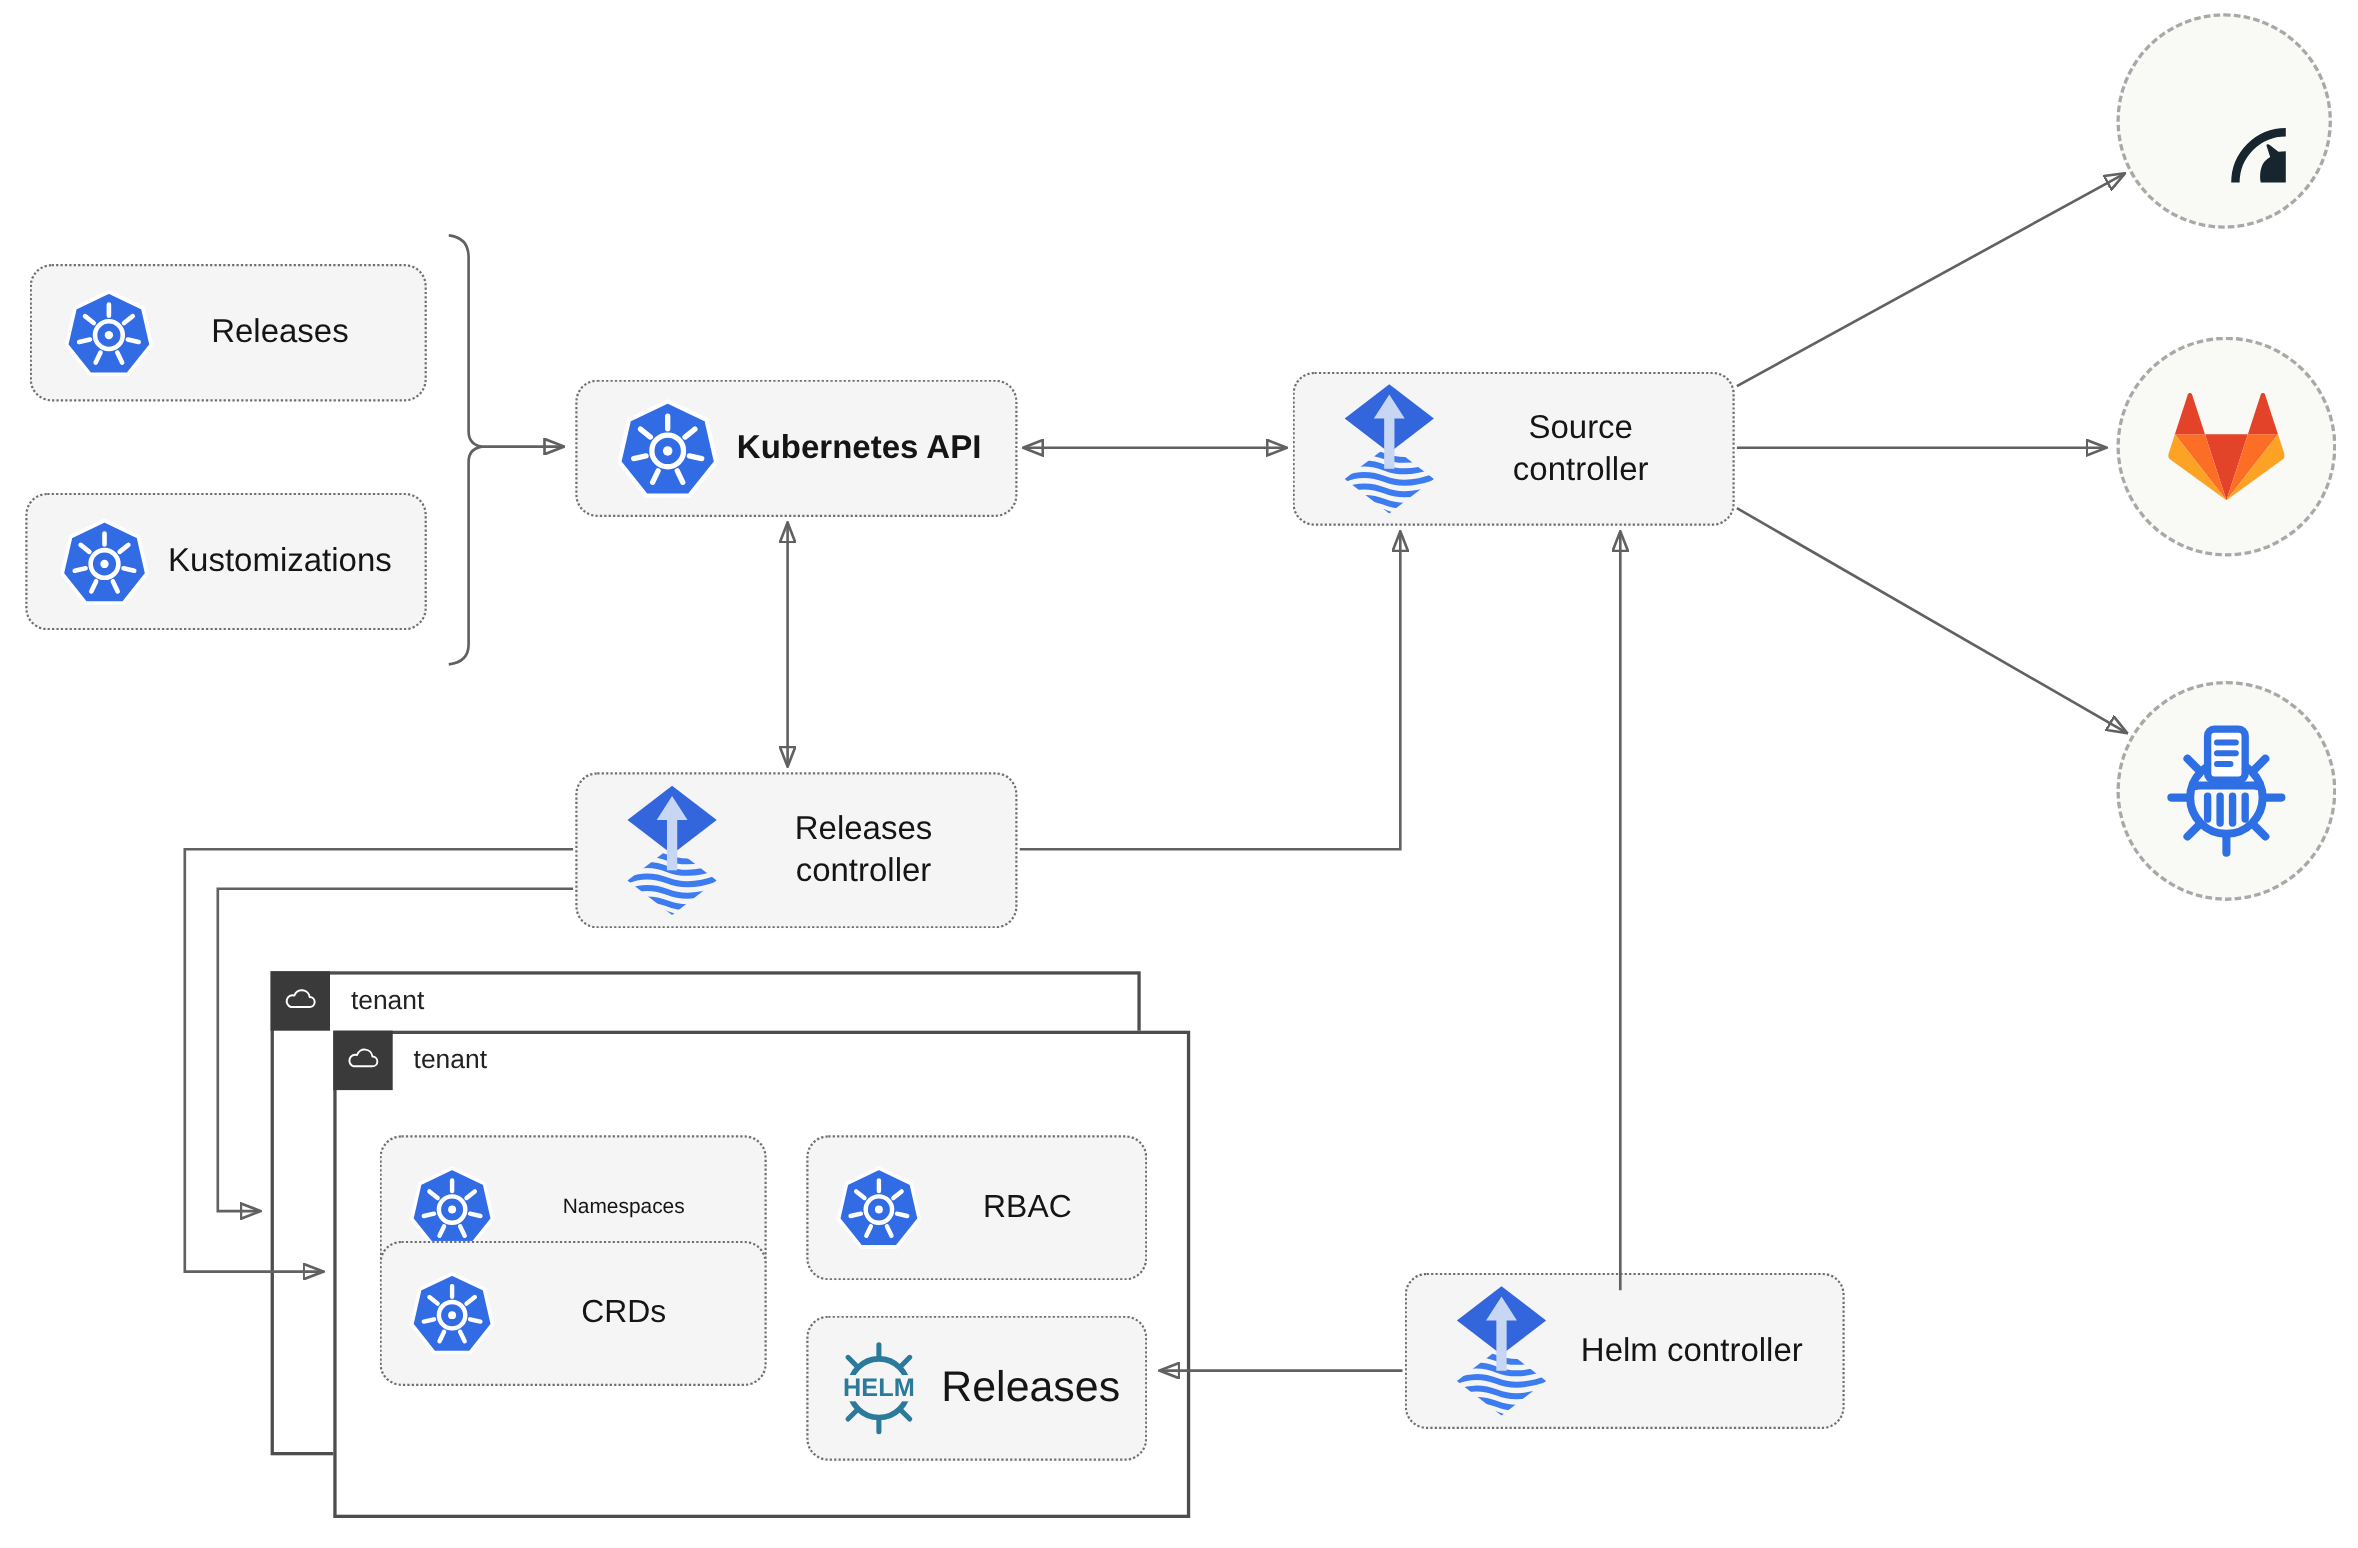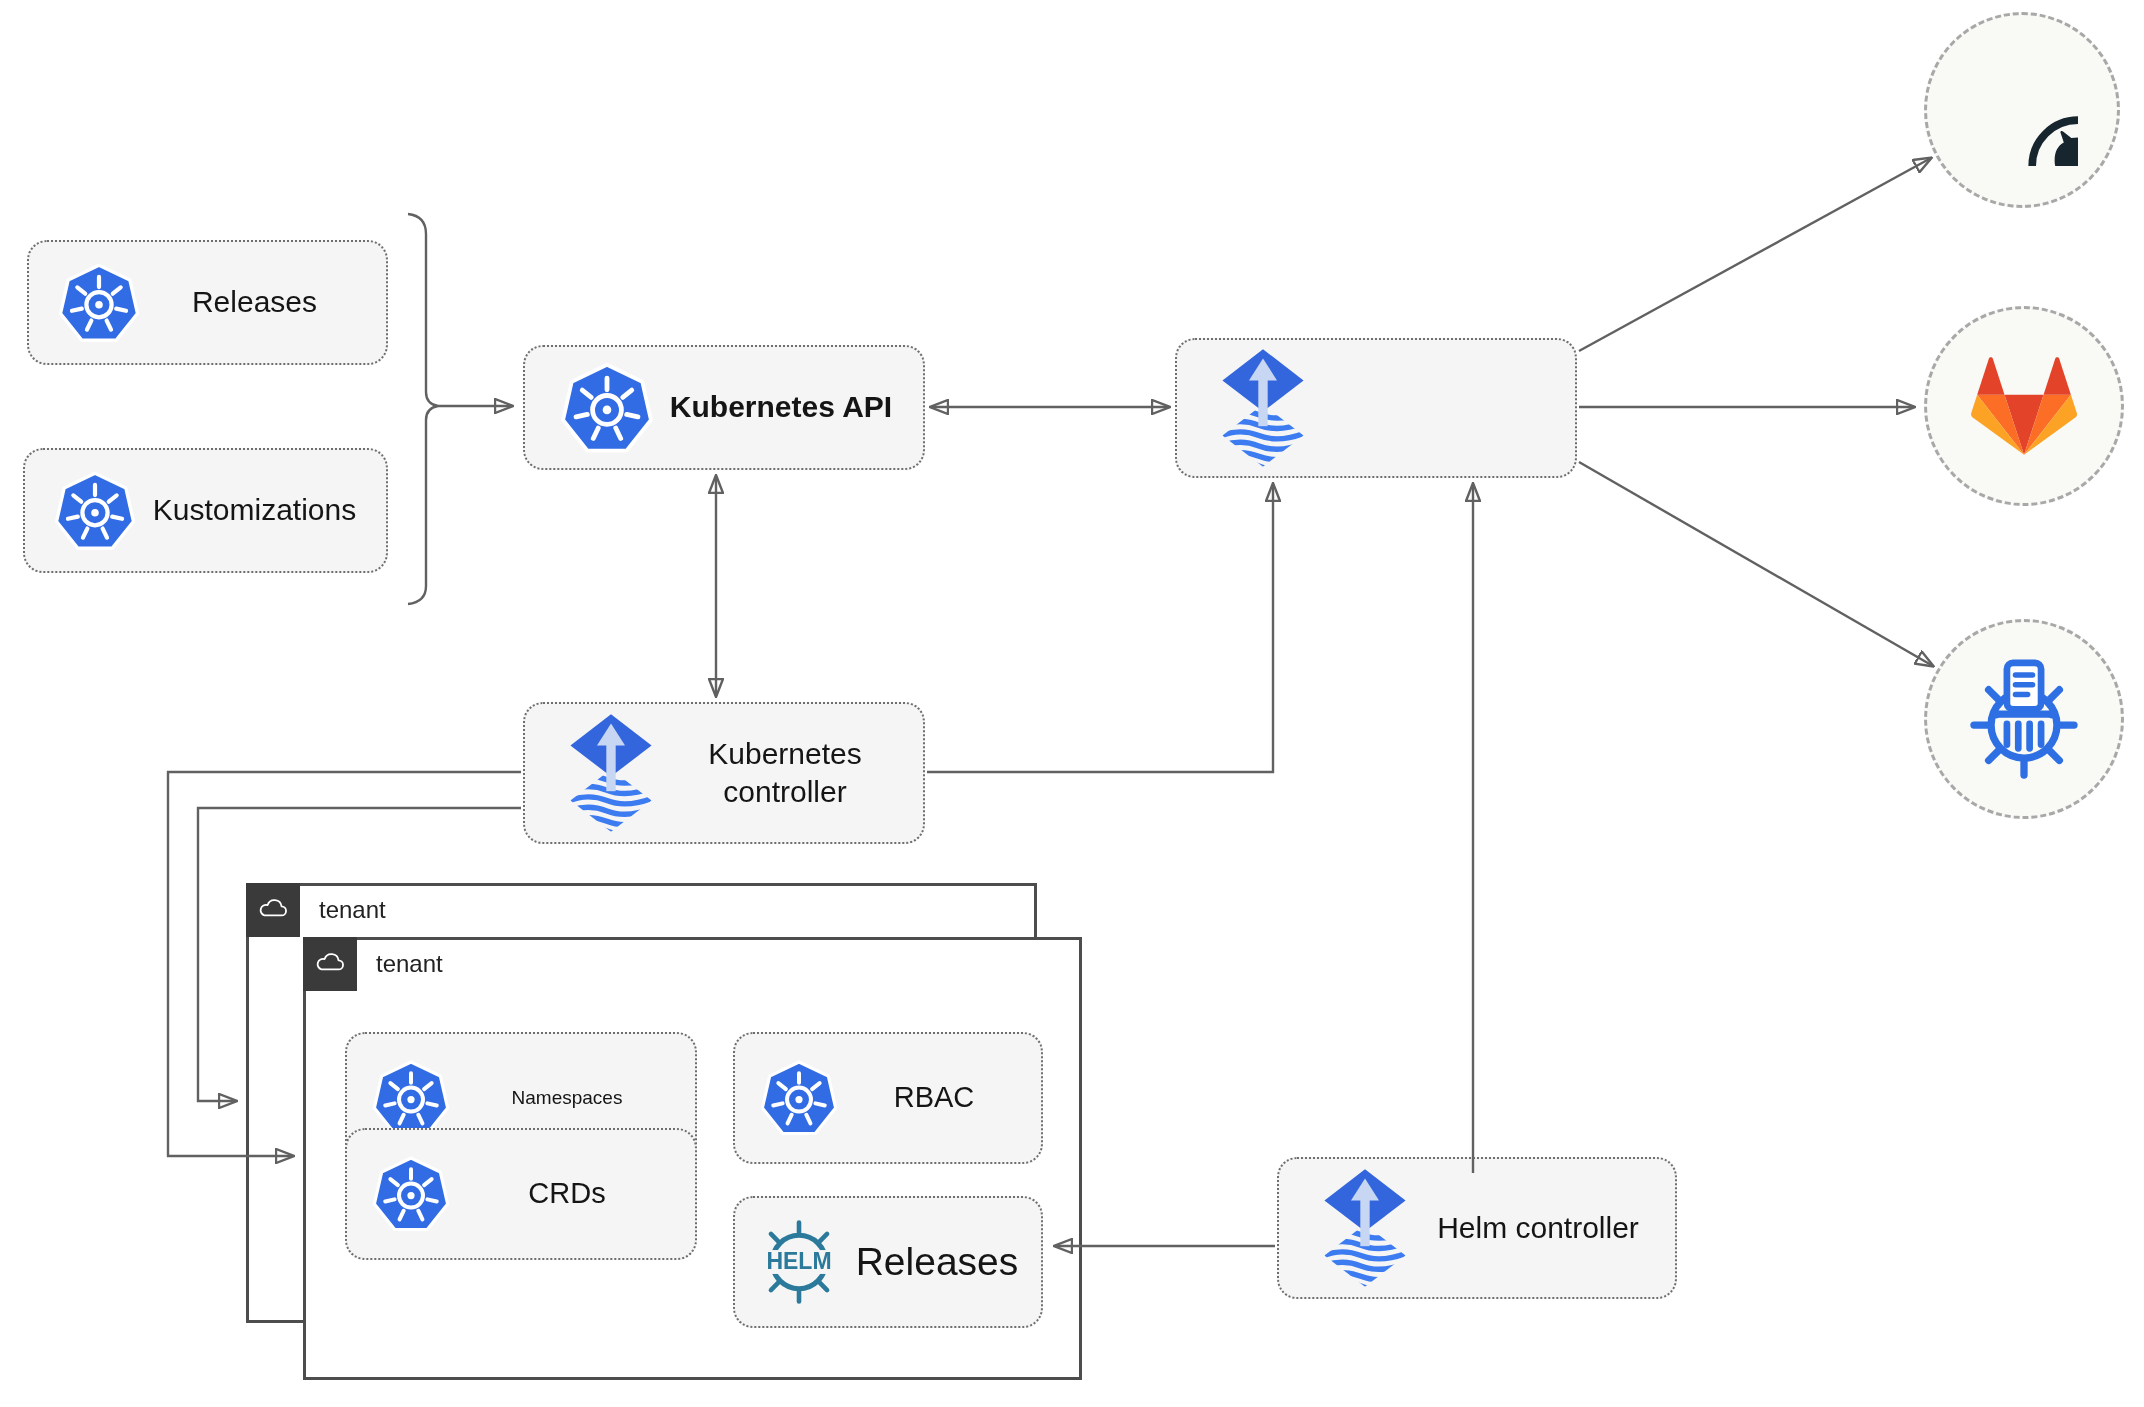--- a/index.html
+++ b/index.html
@@ -175,29 +175,30 @@
     </span>
     <span class="label one-line">Kubernetes API</span>
   </div>
 
   <div class="node" style="left:1175px;top:338px;width:402px;height:140px;padding:0 16px 0 34px;">
     <span class="iconwrap">
       <svg width="104" height="125" viewBox="0 0 100 120">
           <use href="#flux-icon"></use>
         </svg>
     </span>
+    <span class="label two-line">Source controller</span>
   </div>
 
   <div class="node" style="left:523px;top:702px;width:402px;height:142px;padding:0 16px 0 34px;">
     <span class="iconwrap">
       <svg width="104" height="125" viewBox="0 0 100 120">
           <use href="#flux-icon"></use>
         </svg>
     </span>
-    <span class="label two-line">Kubernetes controller</span>
+    <span class="label two-line">Releases controller</span>
   </div>
 
   <div class="node" style="left:1277px;top:1157px;width:400px;height:142px;padding:0 16px 0 34px;">
     <span class="iconwrap">
       <svg width="104" height="125" viewBox="0 0 100 120">
           <use href="#flux-icon"></use>
         </svg>
     </span>
     <span class="label two-line">Helm controller</span>
   </div>

